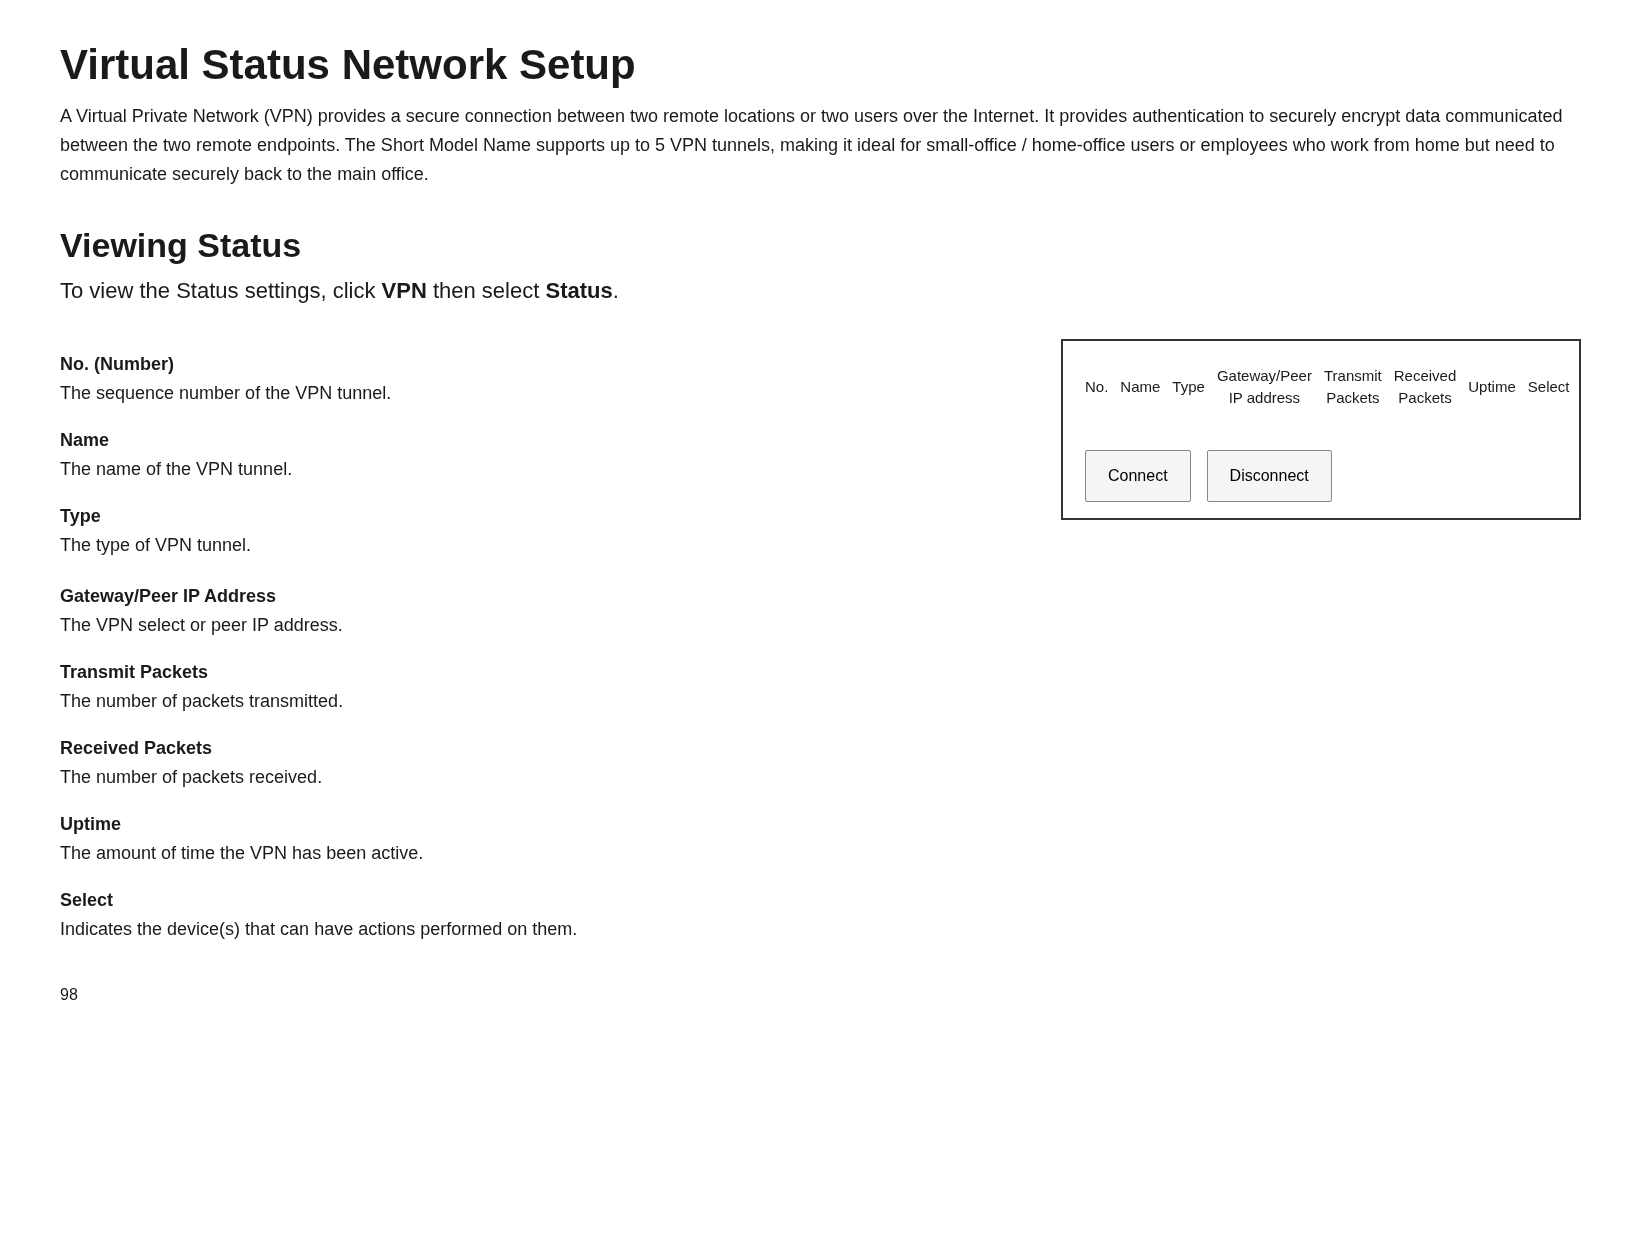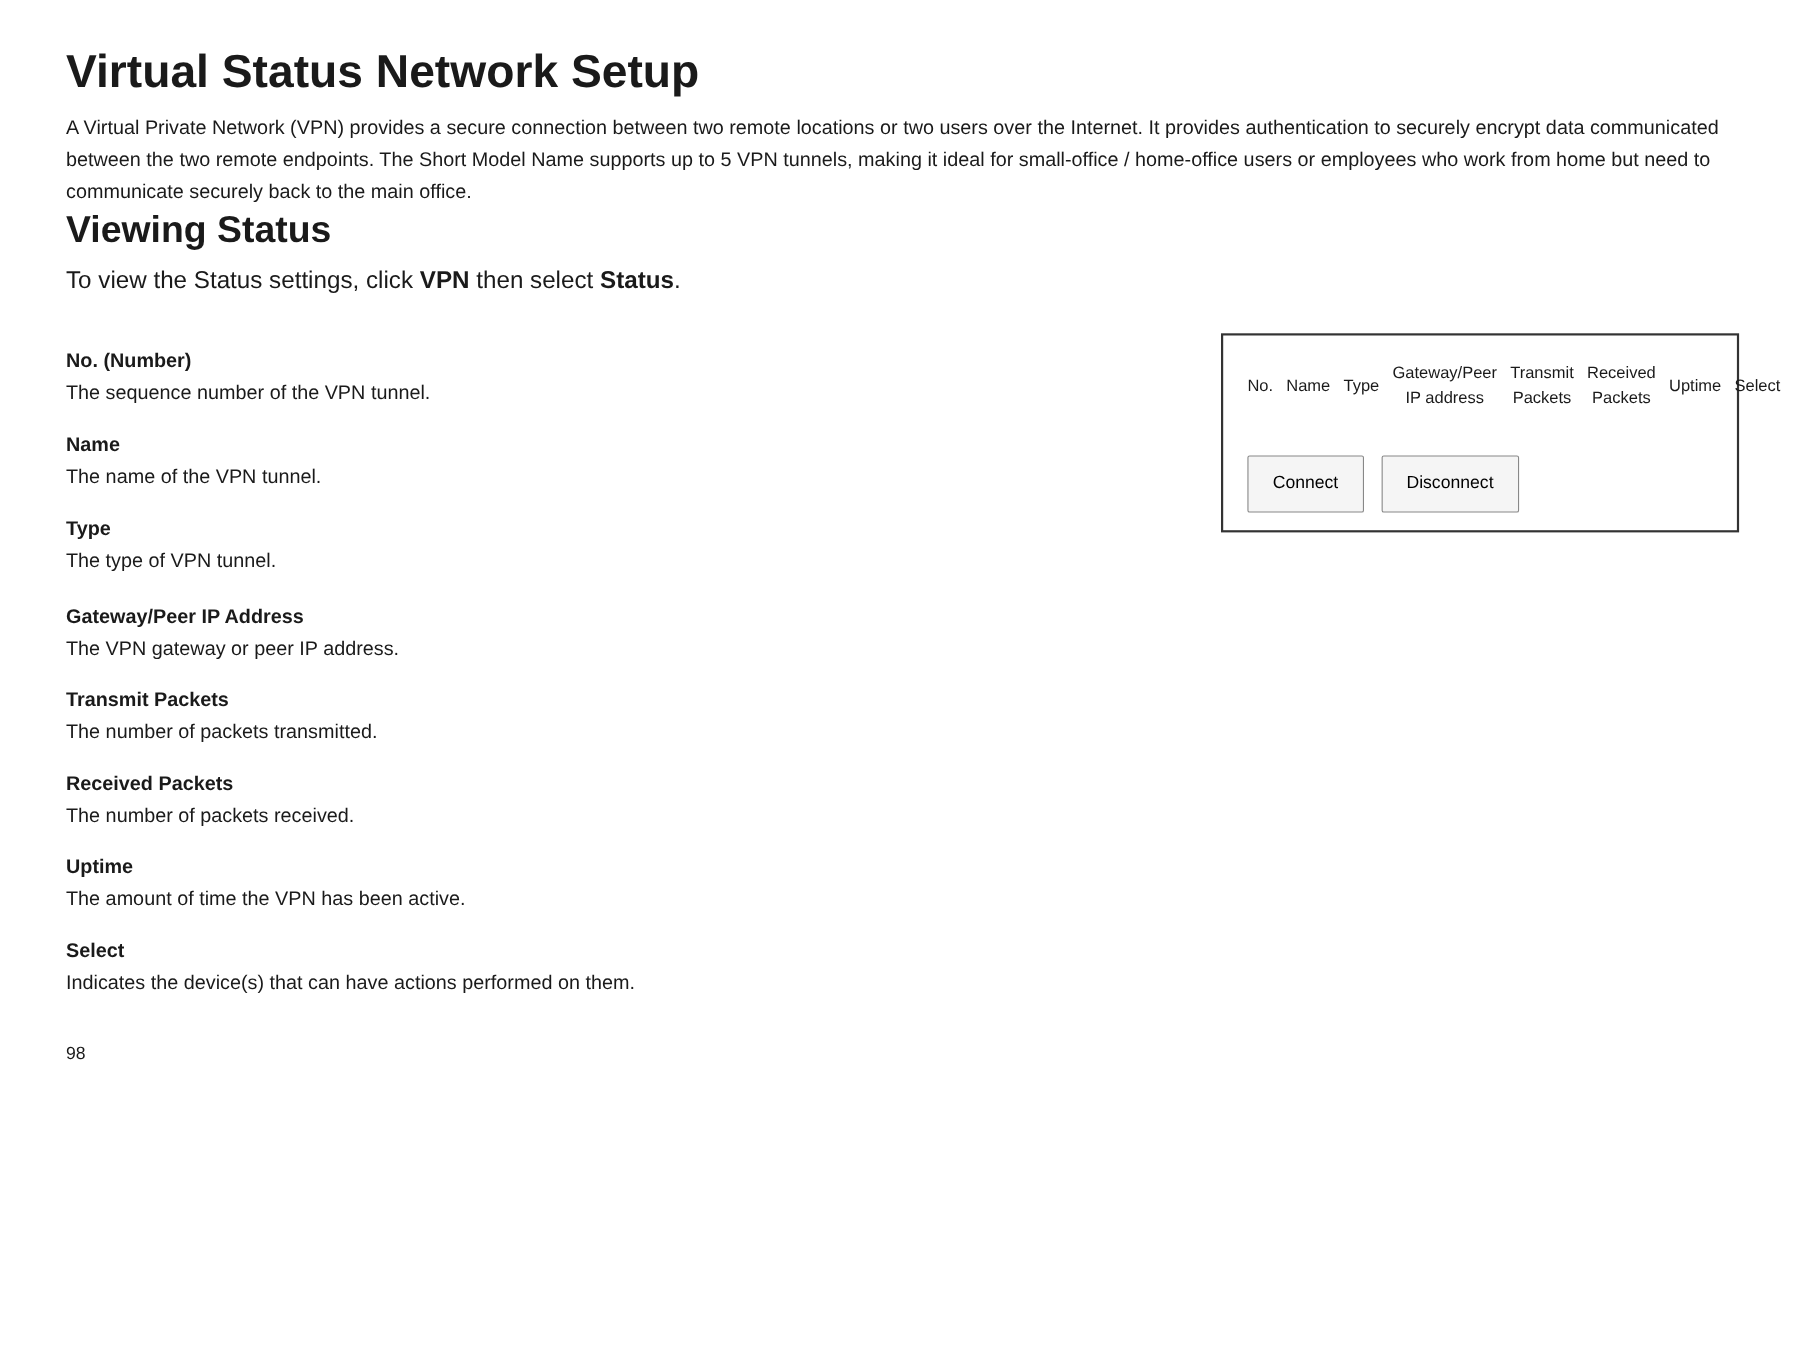--- a/index.html
+++ b/index.html
@@ -22,20 +22,21 @@
     .page-title {
       font-size: 42px;
       font-weight: 900;
       margin-bottom: 12px;
       line-height: 1.2;
     }
 
     .intro-text {
       font-size: 18px;
       line-height: 1.6;
+      margin-bottom: 36px;
     }
 
     .section-title {
       font-size: 34px;
       font-weight: 900;
       margin-bottom: 8px;
       line-height: 1.2;
     }
 
     .section-intro {
@@ -53,21 +54,21 @@
       align-items: flex-start;
     }
 
     .left-column {
       flex: 1;
       min-width: 0;
     }
 
     .right-column {
       flex: 0 0 auto;
-      width: 471px;
+      width: 520px;
     }
 
     .field-title {
       font-weight: 700;
       font-size: 18px;
       margin-top: 20px;
       margin-bottom: 2px;
     }
 
     .field-desc {
@@ -181,21 +182,21 @@
         <button class="table-btn">Connect</button>
         <button class="table-btn">Disconnect</button>
       </div>
     </div>
   </div>
 </div>
 
 <div class="full-width-section">
   <div>
     <div class="field-title">Gateway/Peer IP Address</div>
-    <div class="field-desc">The VPN gateway or peer IP address.</div>
+    <div class="field-desc">The VPN select or peer IP address.</div>
   </div>
 
   <div>
     <div class="field-title">Transmit Packets</div>
     <div class="field-desc">The number of packets transmitted.</div>
   </div>
 
   <div>
     <div class="field-title">Received Packets</div>
     <div class="field-desc">The number of packets received.</div>

